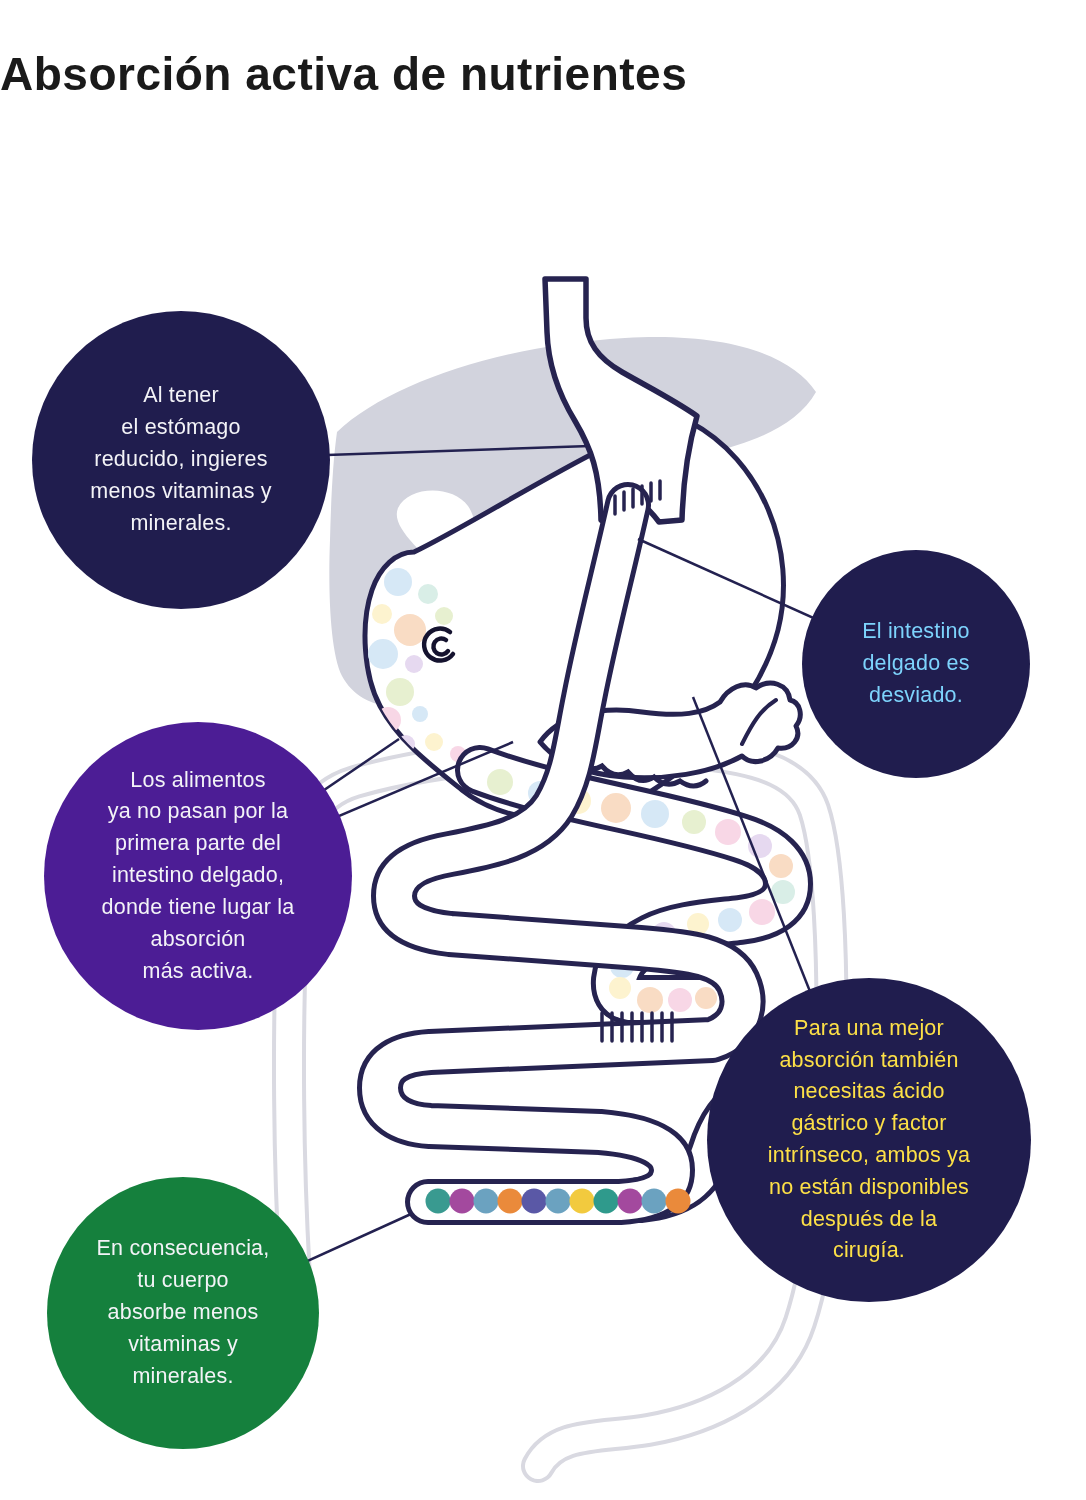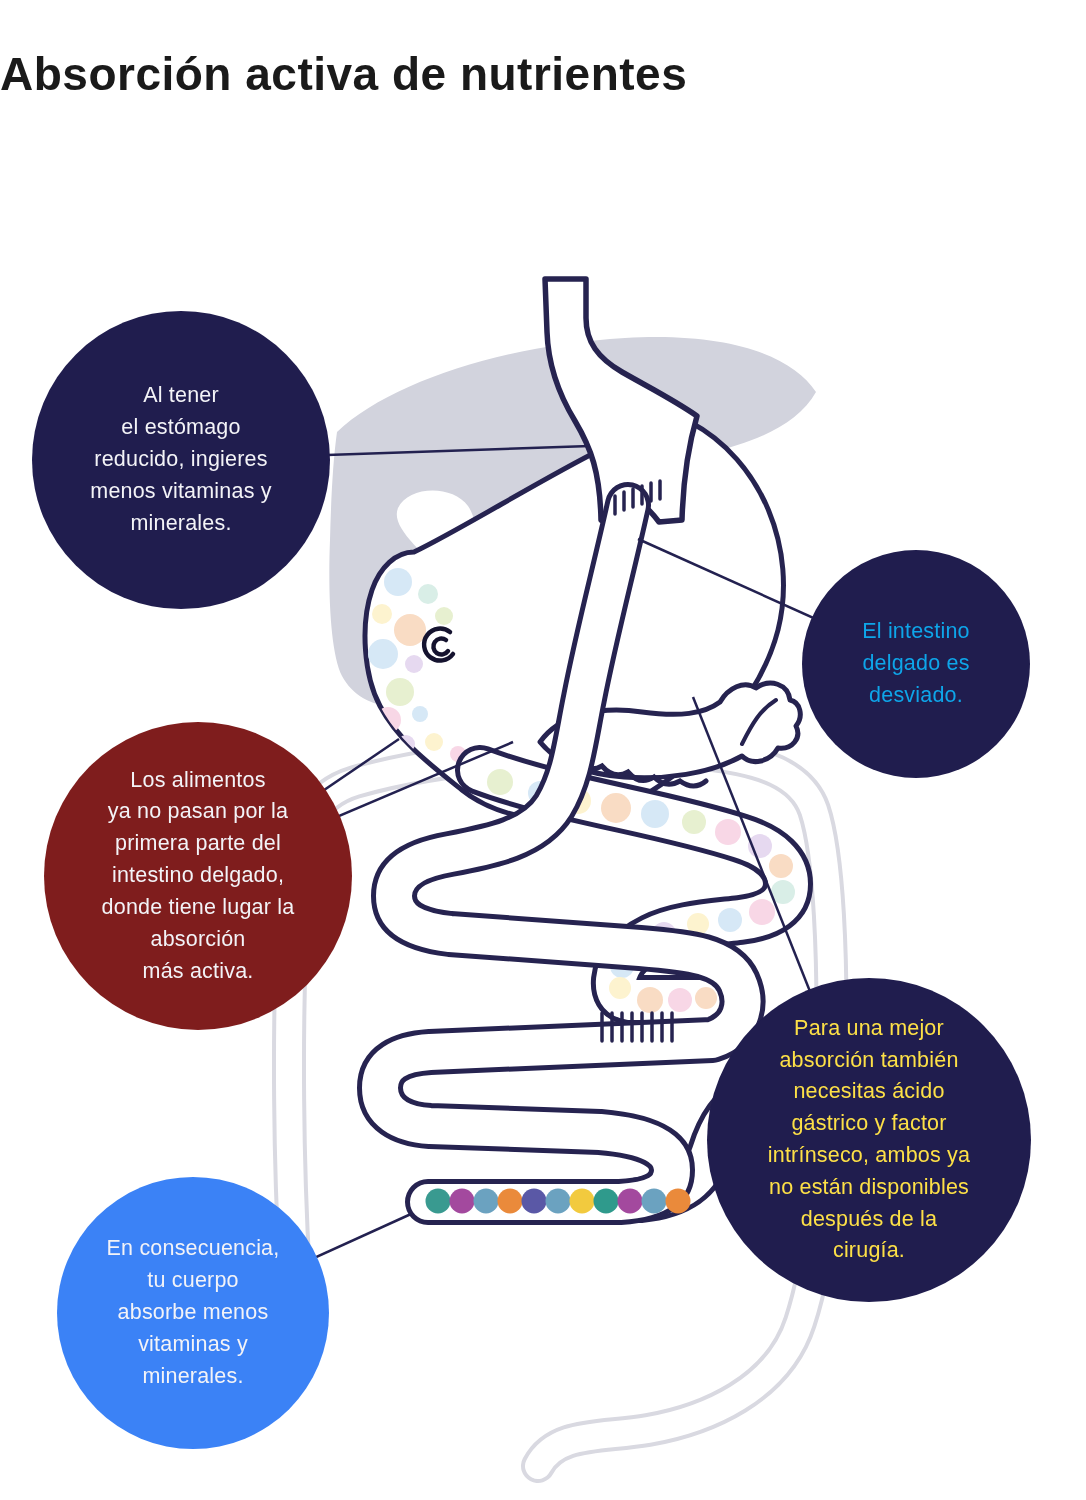--- a/index.html
+++ b/index.html
@@ -154,48 +154,48 @@
   </div>
 
   <div class="callout" style="left: 32px; top: 311px; width: 298px; height: 298px; background: rgb(32, 29, 78); color: rgb(243, 243, 247);">
     <div class="callout-text">Al tener
 el estómago
 reducido, ingieres
 menos vitaminas y
 minerales.</div>
   </div>
 
-  <div class="callout" style="left: 802px; top: 550px; width: 228px; height: 228px; background: rgb(32, 29, 78); color: #0ea5e9;">
+  <div class="callout" style="left: 802px; top: 550px; width: 228px; height: 228px; background: rgb(32, 29, 78); color: #7dd3fc;">
     <div class="callout-text">El intestino
 delgado es
 desviado.</div>
   </div>
 
-  <div class="callout" style="left: 44px; top: 722px; width: 308px; height: 308px; background: #7f1d1d; color: rgb(243, 243, 247);">
+  <div class="callout" style="left: 44px; top: 722px; width: 308px; height: 308px; background: #4c1d95; color: rgb(243, 243, 247);">
     <div class="callout-text">Los alimentos
 ya no pasan por la
 primera parte del
 intestino delgado,
 donde tiene lugar la
 absorción
 más activa.</div>
   </div>
 
   <div class="callout" style="left: 707px; top: 978px; width: 324px; height: 324px; background: rgb(32, 29, 78); color: #fde047;">
     <div class="callout-text">Para una mejor
 absorción también
 necesitas ácido
 gástrico y factor
 intrínseco, ambos ya
 no están disponibles
 después de la
 cirugía.</div>
   </div>
 
-  <div class="callout" style="left: 57px; top: 1177px; width: 272px; height: 272px; background: #3b82f6; color: rgb(243, 243, 247);">
+  <div class="callout" style="left: 47px; top: 1177px; width: 272px; height: 272px; background: #15803d; color: rgb(243, 243, 247);">
     <div class="callout-text">En consecuencia,
 tu cuerpo
 absorbe menos
 vitaminas y
 minerales.</div>
   </div>
 
 </div>
 
 </body></html>

